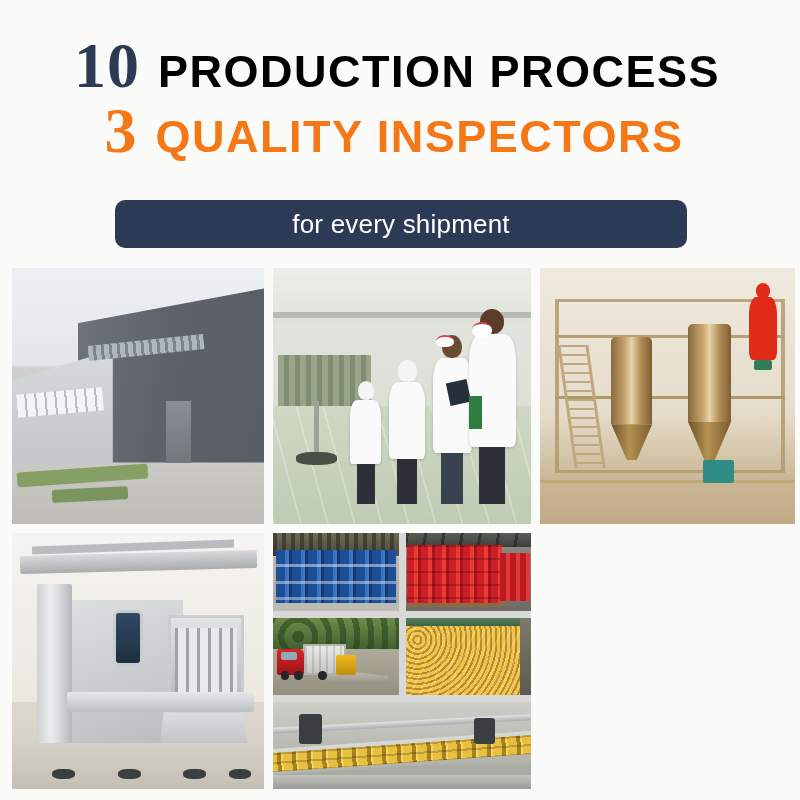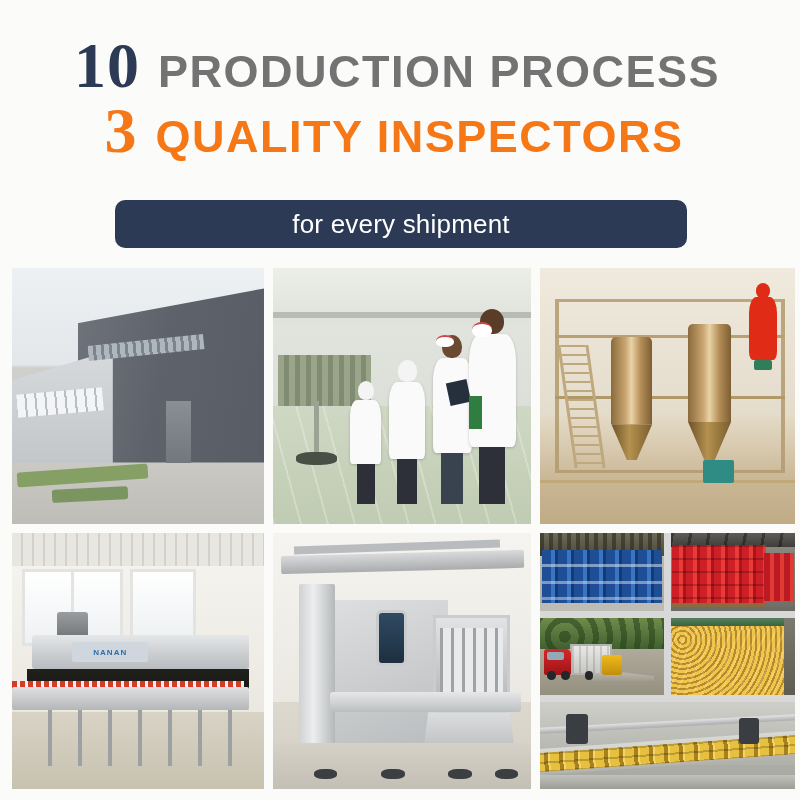--- a/index.html
+++ b/index.html
@@ -36,21 +36,21 @@
   .hl-num.navy { color:#2c3a55; }
   .hl-num.orange { color:#f57716; }
   .hl-word {
     font-family:"Liberation Sans", sans-serif;
     font-weight:700;
     font-size:45px;
     letter-spacing:1.5px;
     margin-left:18px;
     line-height:1;
   }
-  .hl-word.navy { color:#737373;margin-top:20px; }
+  .hl-word.navy { color:#000000;margin-top:20px; }
   .hl-word.orange { color:#f57716; }
 
   .row-one { margin-left:-6px; }
   .row-two { margin-left:-12px; }
 
   
   .sub-banner {
     position:absolute;
     left:115px; top:200px;
     width:572px; height:48px;
@@ -443,36 +443,20 @@
         <div class="pipes"></div>
         <div class="pump"></div>
       <div class="worker">
         <div class="whead"></div>
           <div class="wbody"></div>
           <div class="wboot"></div>
       </div>
     </div>
   </div>
 
-  <div class="cell">
-    <div class="scene sc-past">
-      <div class="wall"></div>
-        <div class="ceil"></div>
-      <div class="window"></div>
-        <div class="window2"></div>
-      <div class="floor"></div>
-        <div class="motor"></div>
-        <div class="hood"></div>
-      <div class="brand">NANAN</div>
-      <div class="tunnel"></div>
-        <div class="cans"></div>
-        <div class="conveyor"></div>
-      <div class="legs-rail"></div>
-    </div>
-  </div>
 
   <div class="cell">
     <div class="scene sc-fill">
       <div class="wall"></div>
         <div class="pipe"></div>
         <div class="beamtop"></div>
       <div class="column"></div>
         <div class="body"></div>
         <div class="glass"></div>
       <div class="carousel"></div>

